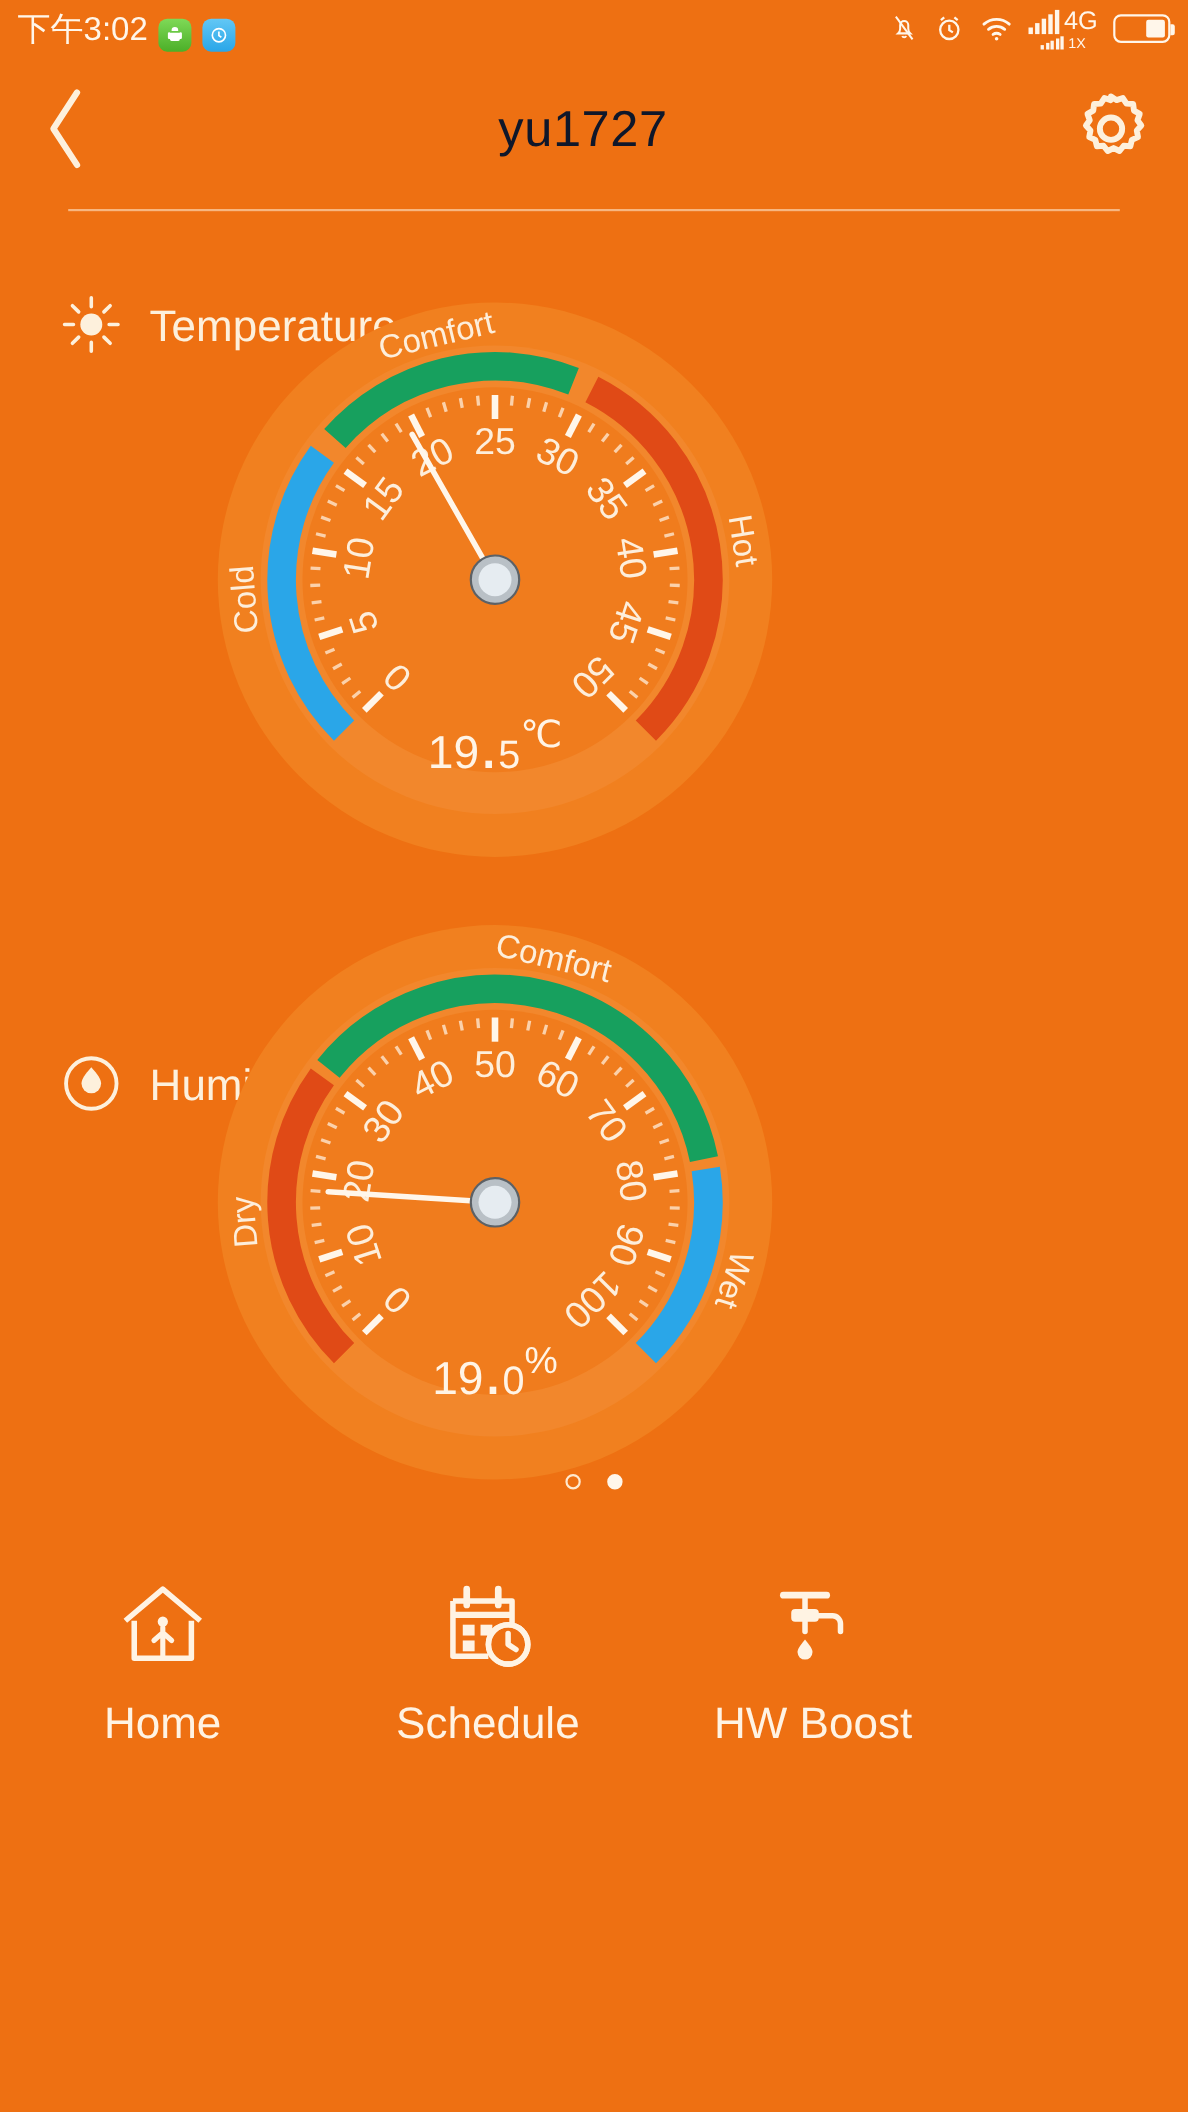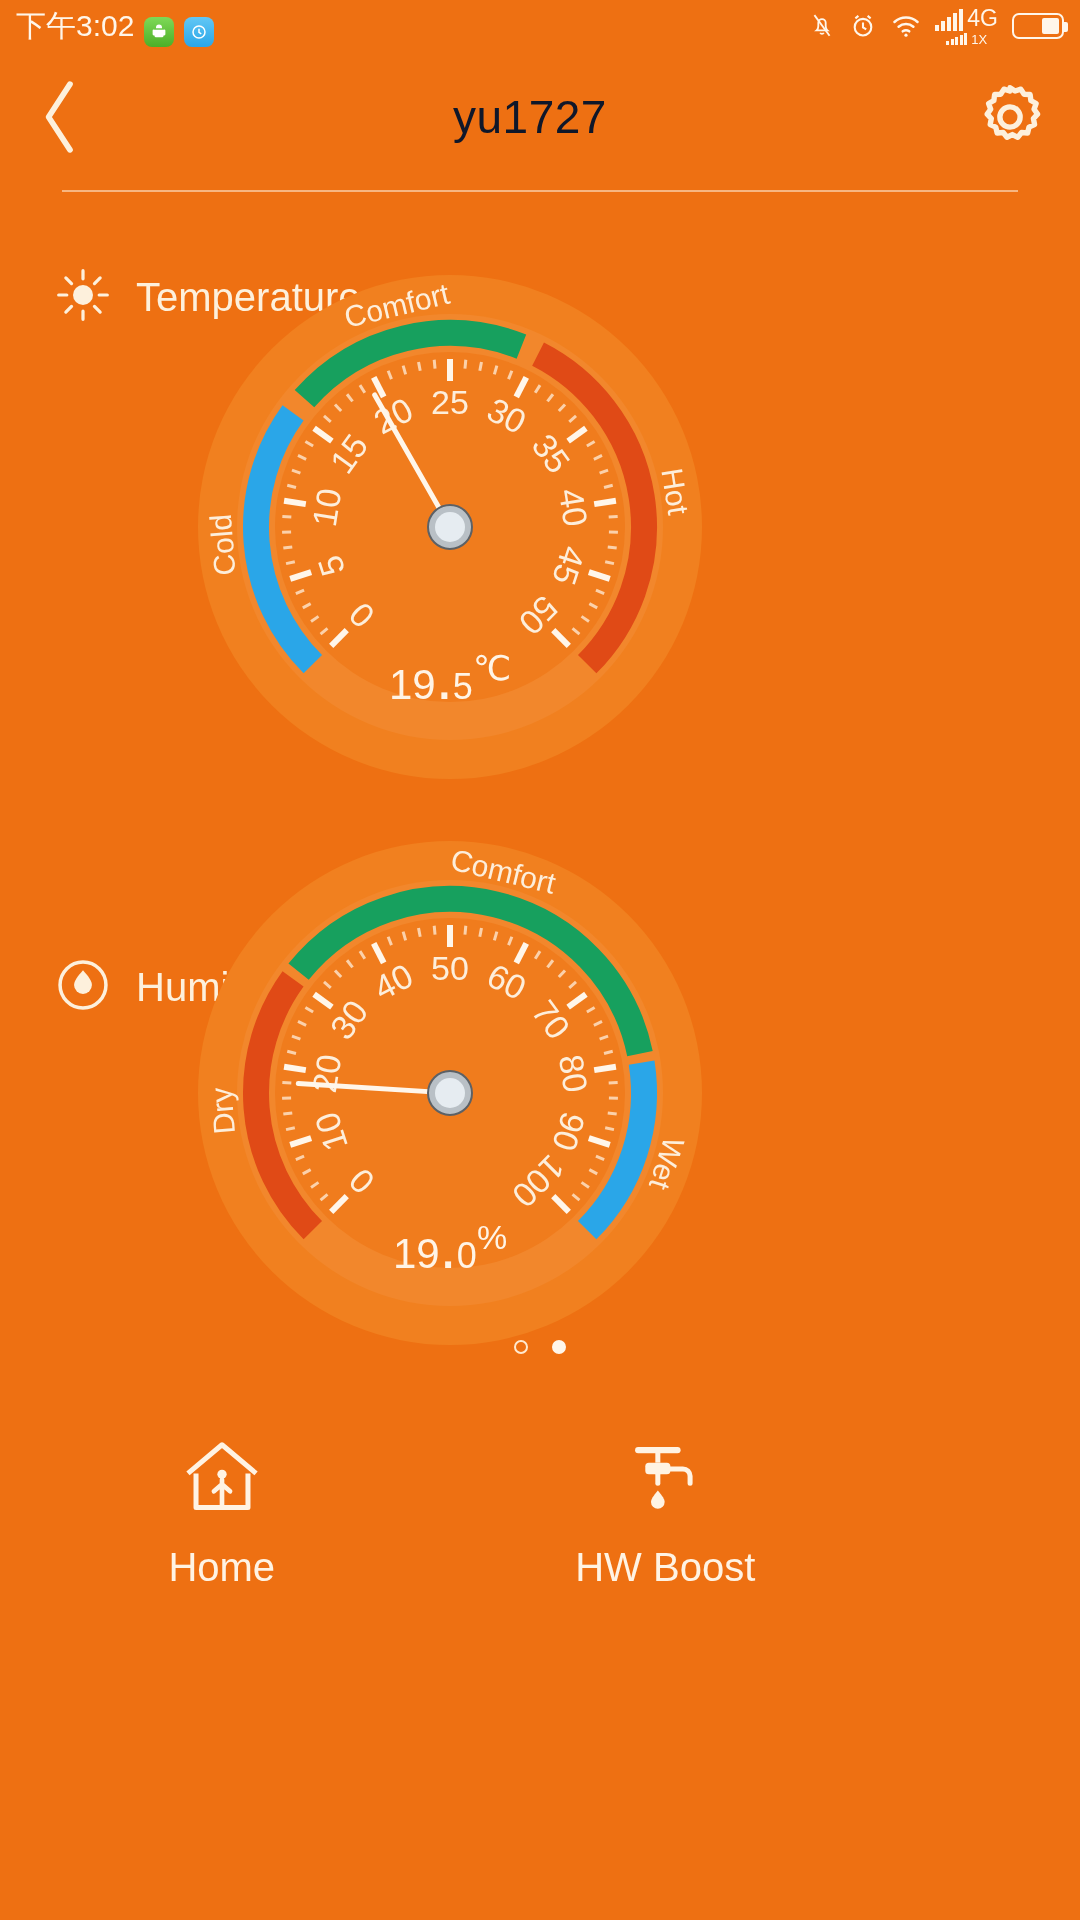--- a/index.html
+++ b/index.html
@@ -398,20 +398,37 @@
         <path d="M9.5 22v19h29V22"></path>
         <circle cx="24" cy="22.5" r="2.6" fill="#fff3e3" stroke="none"></circle>
         <path d="M24 25.5v7M24 28l-4.5 4M24 28l4.5 4M24 32.5v8.5" stroke-width="2.6" stroke-linecap="round"></path>
       </svg>
     </span>
     <span class="lbl">Home</span>
   </div>
   <div class="navitem">
     <span class="navicon">
       <svg width="86" height="86" viewBox="0 0 48 48" fill="none" stroke="#fff3e3" stroke-width="2.8" stroke-linejoin="round">
+        <path d="M6 12h30v12.5"></path>
+        <path d="M6 12v28h18"></path>
+        <path d="M6 19h30" stroke-width="3.2"></path>
+        <path d="M13 6v8M29 6v8" stroke-linecap="round" stroke-width="3.4"></path>
+        <rect x="11" y="24" width="6" height="5.5" fill="#fff3e3" stroke="none"></rect>
+        <rect x="11" y="32" width="6" height="5.5" fill="#fff3e3" stroke="none"></rect>
+        <rect x="20" y="24" width="6" height="5.5" fill="#fff3e3" stroke="none"></rect>
+        <circle cx="34" cy="34" r="10" fill="#ee7012"></circle>
+        <circle cx="34" cy="34" r="10"></circle>
+        <path d="M34 28.5V34l4 2.6" stroke-linecap="round"></path>
+      </svg>
+    </span>
+    <span class="lbl">Schedule</span>
+  </div>
+  <div class="navitem">
+    <span class="navicon">
+      <svg width="86" height="86" viewBox="0 0 48 48" fill="none" stroke="#fff3e3" stroke-width="2.8" stroke-linejoin="round">
         <path d="M9 9h22" stroke-width="3.4" stroke-linecap="round"></path>
         <path d="M20 9v7"></path>
         <rect x="13" y="16" width="14" height="6.5" rx="2" fill="#fff3e3" stroke="none"></rect>
         <path d="M27 19.5h7a4 4 0 0 1 4 4v4" stroke-linecap="round"></path>
         <path d="M20 22.5v5" stroke-linecap="round"></path>
         <path d="M20 31.5c2.6 3.2 3.8 4.9 3.8 6.4a3.8 3.8 0 0 1-7.6 0c0-1.5 1.2-3.2 3.8-6.4z" fill="#fff3e3" stroke="none"></path>
       </svg>
     </span>
     <span class="lbl">HW Boost</span>
   </div>

